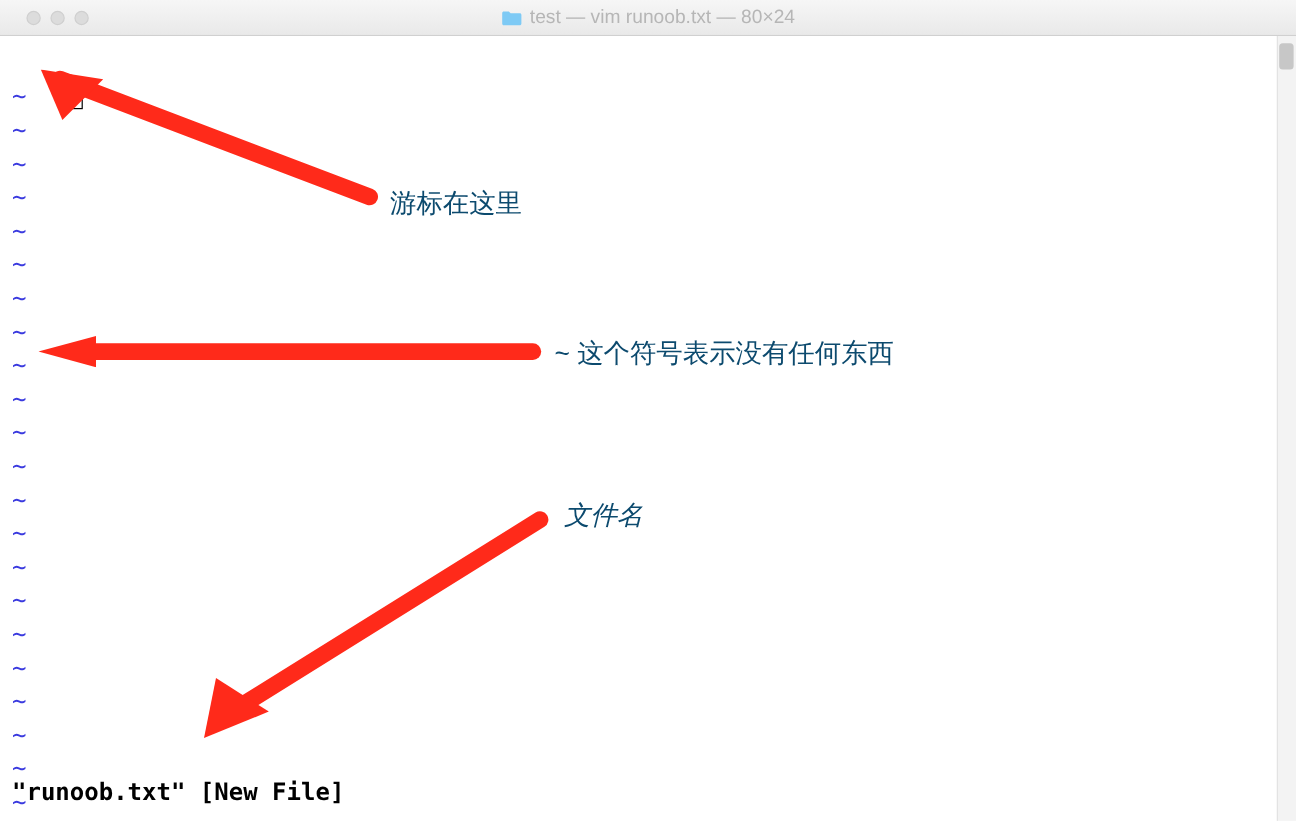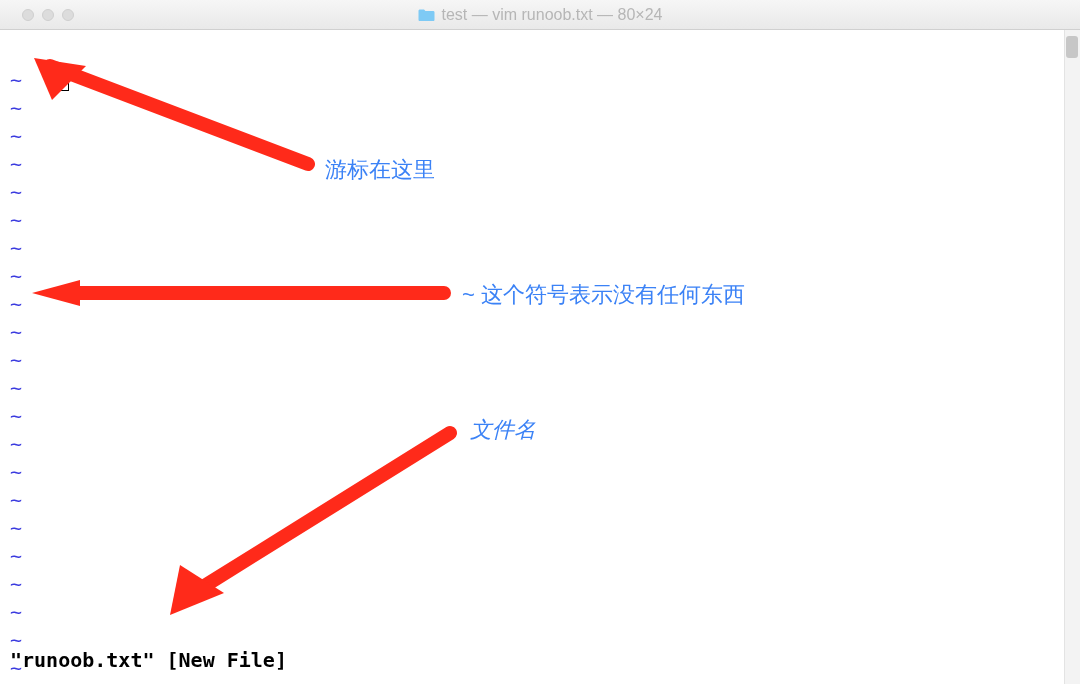--- a/index.html
+++ b/index.html
@@ -95,21 +95,21 @@
       border-radius: 3px;
     }
     
     .annotation {
       position: absolute;
       pointer-events: none;
     }
     .annotation svg { display: block; }
     .anno-text {
       position: absolute;
-      color: #3b82f6;
+      color: #0c4a6e;
       font-size: 22px;
       font-family: "PingFang SC", "Hiragino Sans GB", "Microsoft YaHei", sans-serif;
       white-space: nowrap;
     }
   </style>
 </head>
 <body>
 
 <div class="titlebar">
   <div class="traffic-lights">

